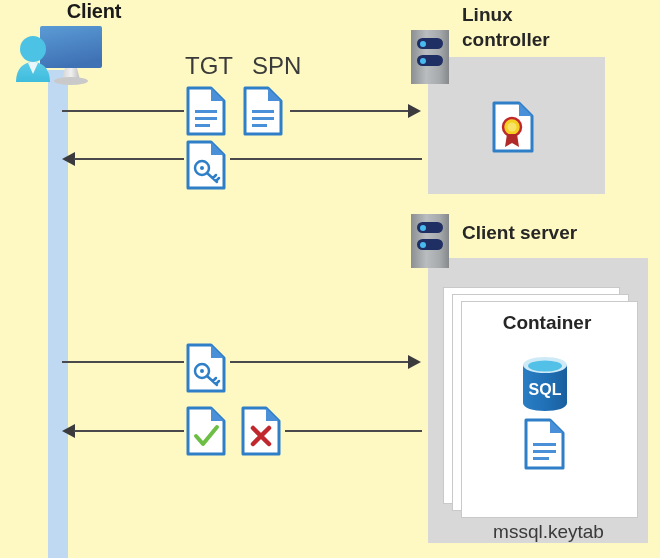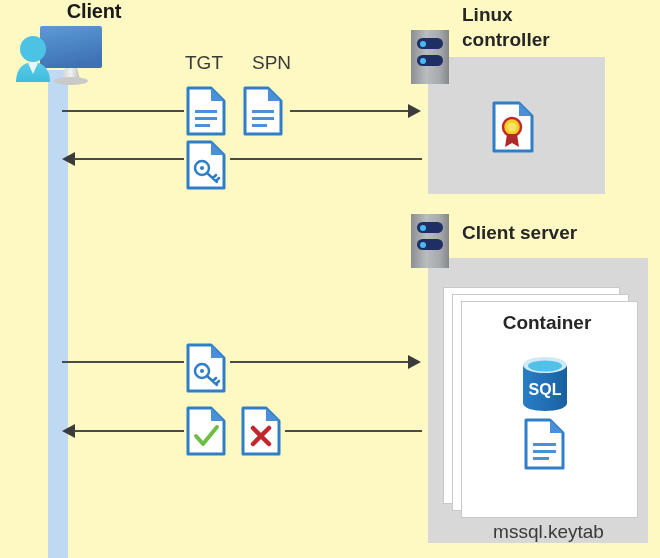--- a/index.html
+++ b/index.html
@@ -120,21 +120,21 @@
     border-left: 13px solid #3b3b3e;
   }
   .arrowhead.left {
     border-top: 7px solid transparent;
     border-bottom: 7px solid transparent;
     border-right: 13px solid #3b3b3e;
   }
 
   
   .smalllabel {
-    font-size: 19px;
+    font-size: 24px;
     color: #3a3a3a;
   }
   .lbl-tgt { left: 185px; top: 52px; }
   .lbl-spn { left: 252px; top: 52px; }
   .lbl-accdenied {
     left: 140px;
     top: 466px;
     font-size: 19px;
     color: #3a3a3a;
     white-space: nowrap;

